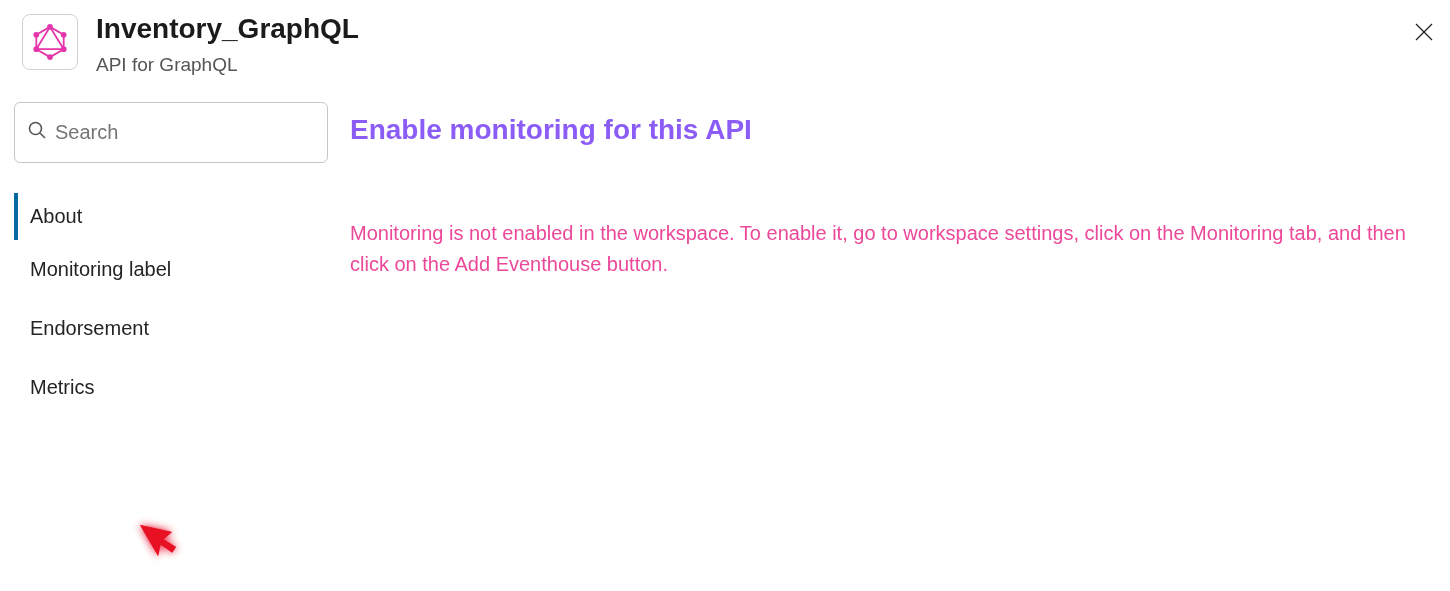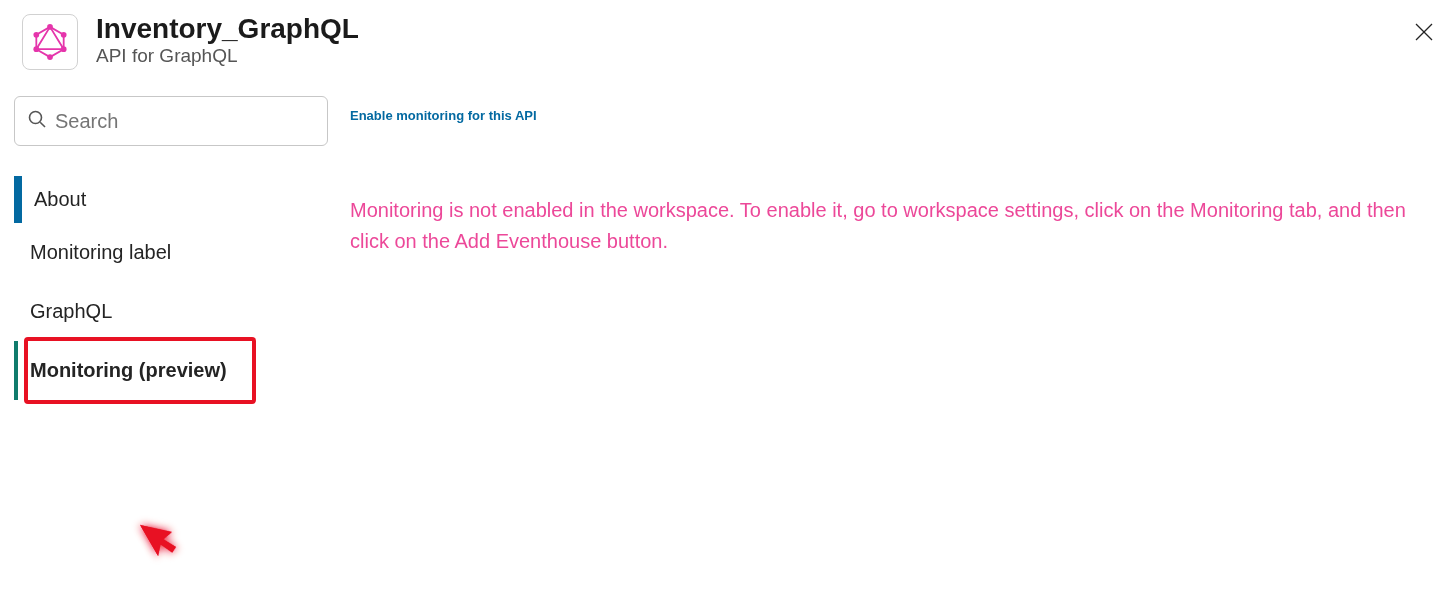--- a/index.html
+++ b/index.html
@@ -38,21 +38,21 @@
     }
     .title-main {
       font-size: 28px;
       font-weight: 700;
       color: #1b1b1b;
       line-height: 1.1;
     }
     .title-sub {
       font-size: 19px;
       color: #555;
-      margin-top: 0;
+      margin-top: 9px;
     }
     .close-btn {
       font-size: 18px;
       color: #242424;
       cursor: pointer;
       padding: 8px;
       line-height: 1;
     }
     .body-row {
       display: flex;
@@ -64,21 +64,21 @@
       flex-shrink: 0;
     }
     .search-wrap {
       padding: 0 12px 30px 0;
     }
     .search-box {
       display: flex;
       align-items: center;
       border: 1px solid #c7c7c7;
       border-radius: 6px;
-      height: 50px;
+      height: 61px;
       padding: 0 12px;
       background: #fff;
     }
     .search-box svg {
       flex-shrink: 0;
     }
     .search-input {
       border: none;
       outline: none;
       font-size: 20px;
@@ -89,21 +89,21 @@
     }
     .nav-item {
       font-size: 20px;
       color: #242424;
       padding: 18px 12px;
       cursor: pointer;
       position: relative;
       border-left: 4px solid transparent;
     }
     .nav-item.about {
-      border-left: 8px solid #0369a1;
+      border-left: 4px solid #0369a1;
       padding-top: 12px;
       padding-bottom: 12px;
     }
     .nav-item.active {
       font-weight: 600;
       border-left: 4px solid #0f7b6c;
     }
     .highlight-box {
       position: absolute;
       border: 4px solid #e81123;
@@ -112,23 +112,23 @@
       right: 84px;
       top: -4px;
       bottom: -4px;
       pointer-events: none;
     }
     .content {
       flex: 1;
       padding: 12px 40px 0 10px;
     }
     .content-heading {
-      font-size: 13px;
+      font-size: 28px;
       font-weight: 700;
-      color: #0369a1;
+      color: #8b5cf6;
       margin-bottom: 72px;
     }
     .content-para {
       font-size: 20px;
       color: #ec4899;
       line-height: 1.55;
       margin-bottom: 28px;
       max-width: 1060px;
     }
     .cursor-arrow {
@@ -180,25 +180,24 @@
       </div>
     </div>
 
     <div class="nav-item about">
       <span>About</span>
     </div>
     <div class="nav-item">
       <span>Monitoring label</span>
     </div>
     <div class="nav-item">
-      <span>GraphQL</span>
-    </div>
-    <div class="nav-item active" style="position:relative;">
-      <span>Monitoring (preview)</span>
-      <div class="highlight-box"></div>
+      <span>Endorsement</span>
+    </div>
+    <div class="nav-item">
+      <span>Metrics</span>
     </div>
   </div>
 
   <div class="content">
     <div class="content-heading">Enable monitoring for this API</div>
     <div class="content-para">Monitoring is not enabled in the workspace. To enable it, go to workspace settings, click on the Monitoring tab, and then click on the Add Eventhouse button.</div>
   </div>
 </div>
 
 <div class="cursor-arrow">

